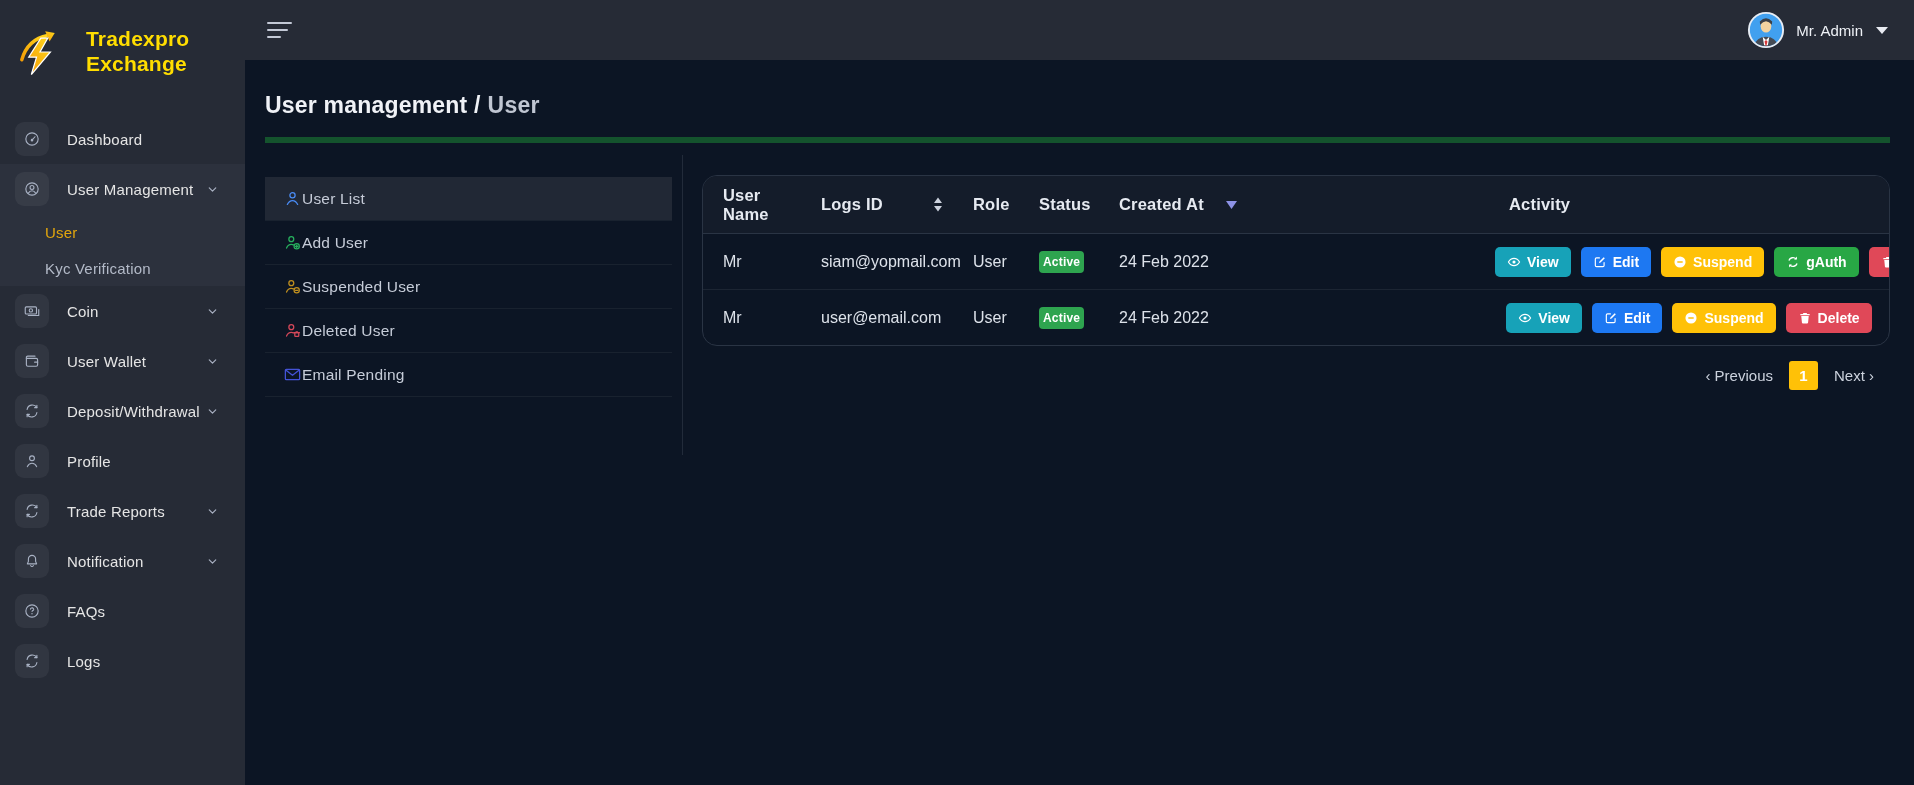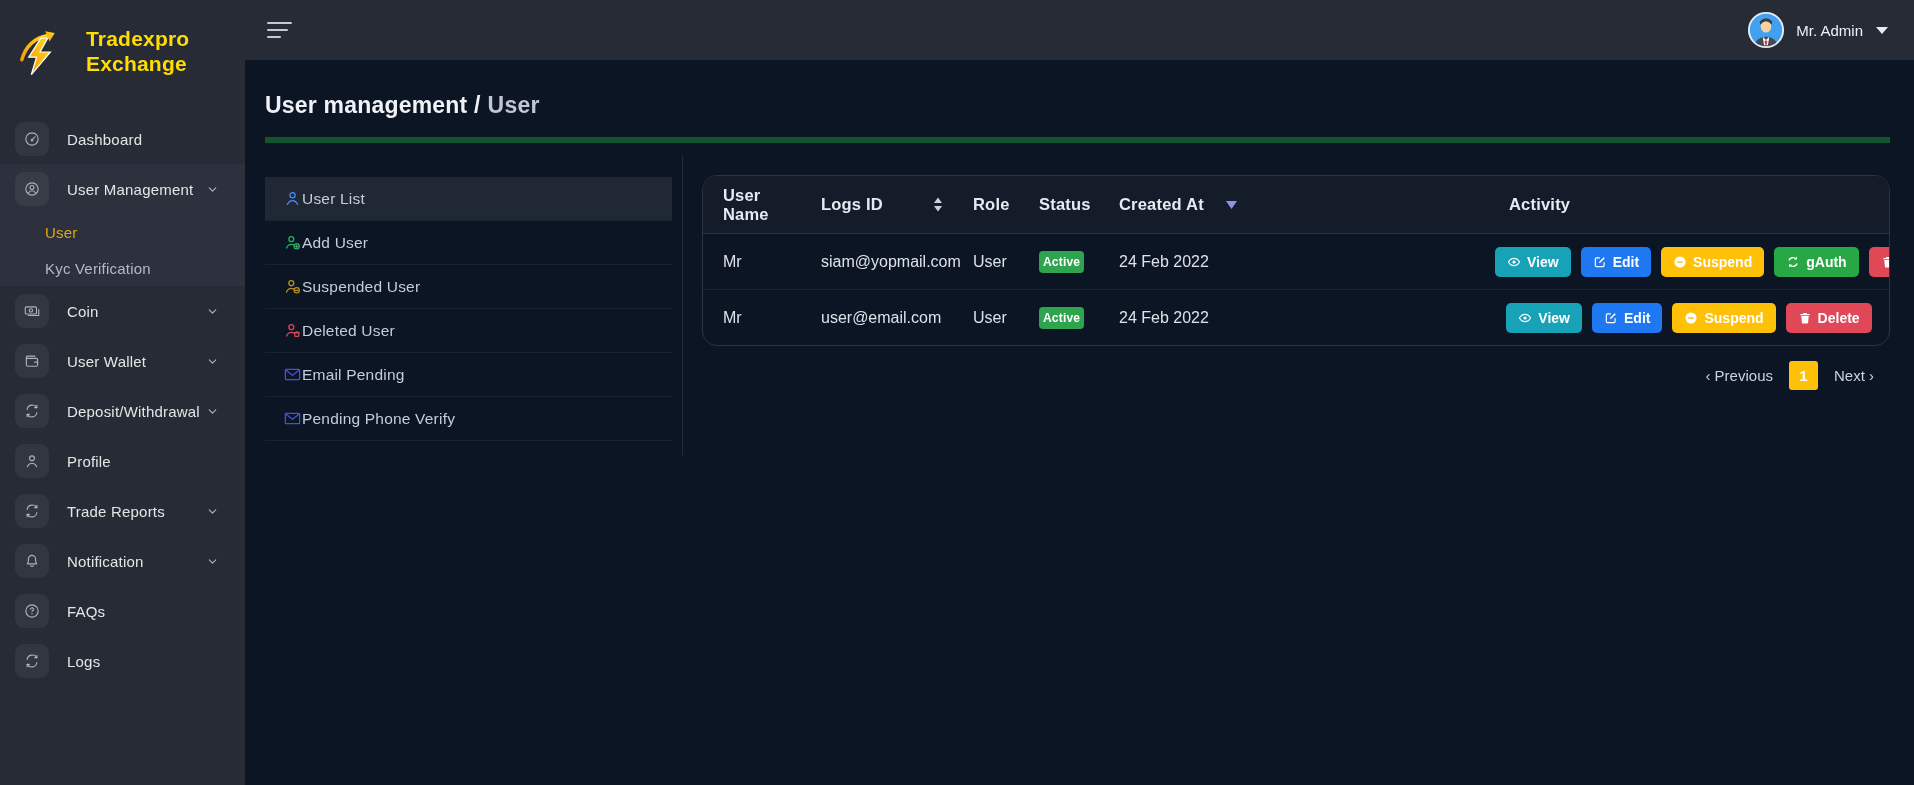--- a/index.html
+++ b/index.html
@@ -336,29 +336,20 @@
         </div>
         <div class="menu-item">
           <span class="mi">
             <svg width="19" height="19" viewBox="0 0 24 24" fill="none" stroke="currentColor" stroke-width="1.6" stroke-linecap="round" stroke-linejoin="round">
                 <rect x="3" y="5.5" width="18" height="13" rx="1.2"></rect>
                 <path d="M3.8 6.5L12 13l8.2-6.5"></path>
               </svg>
           </span>
           <span>Email Pending</span>
         </div>
-        <div class="menu-item">
-          <span class="mi">
-            <svg width="19" height="19" viewBox="0 0 24 24" fill="none" stroke="currentColor" stroke-width="1.6" stroke-linecap="round" stroke-linejoin="round">
-                <rect x="3" y="5.5" width="18" height="13" rx="1.2"></rect>
-                <path d="M3.8 6.5L12 13l8.2-6.5"></path>
-              </svg>
-          </span>
-          <span>Pending Phone Verify</span>
-        </div>
       </div>
     </div>
 
     <div class="panel-right">
 
       <div class="table-wrap">
         <div class="thead">
           <div class="th">User Name</div>
           <div class="th th-email">
             <span>Logs ID</span>

